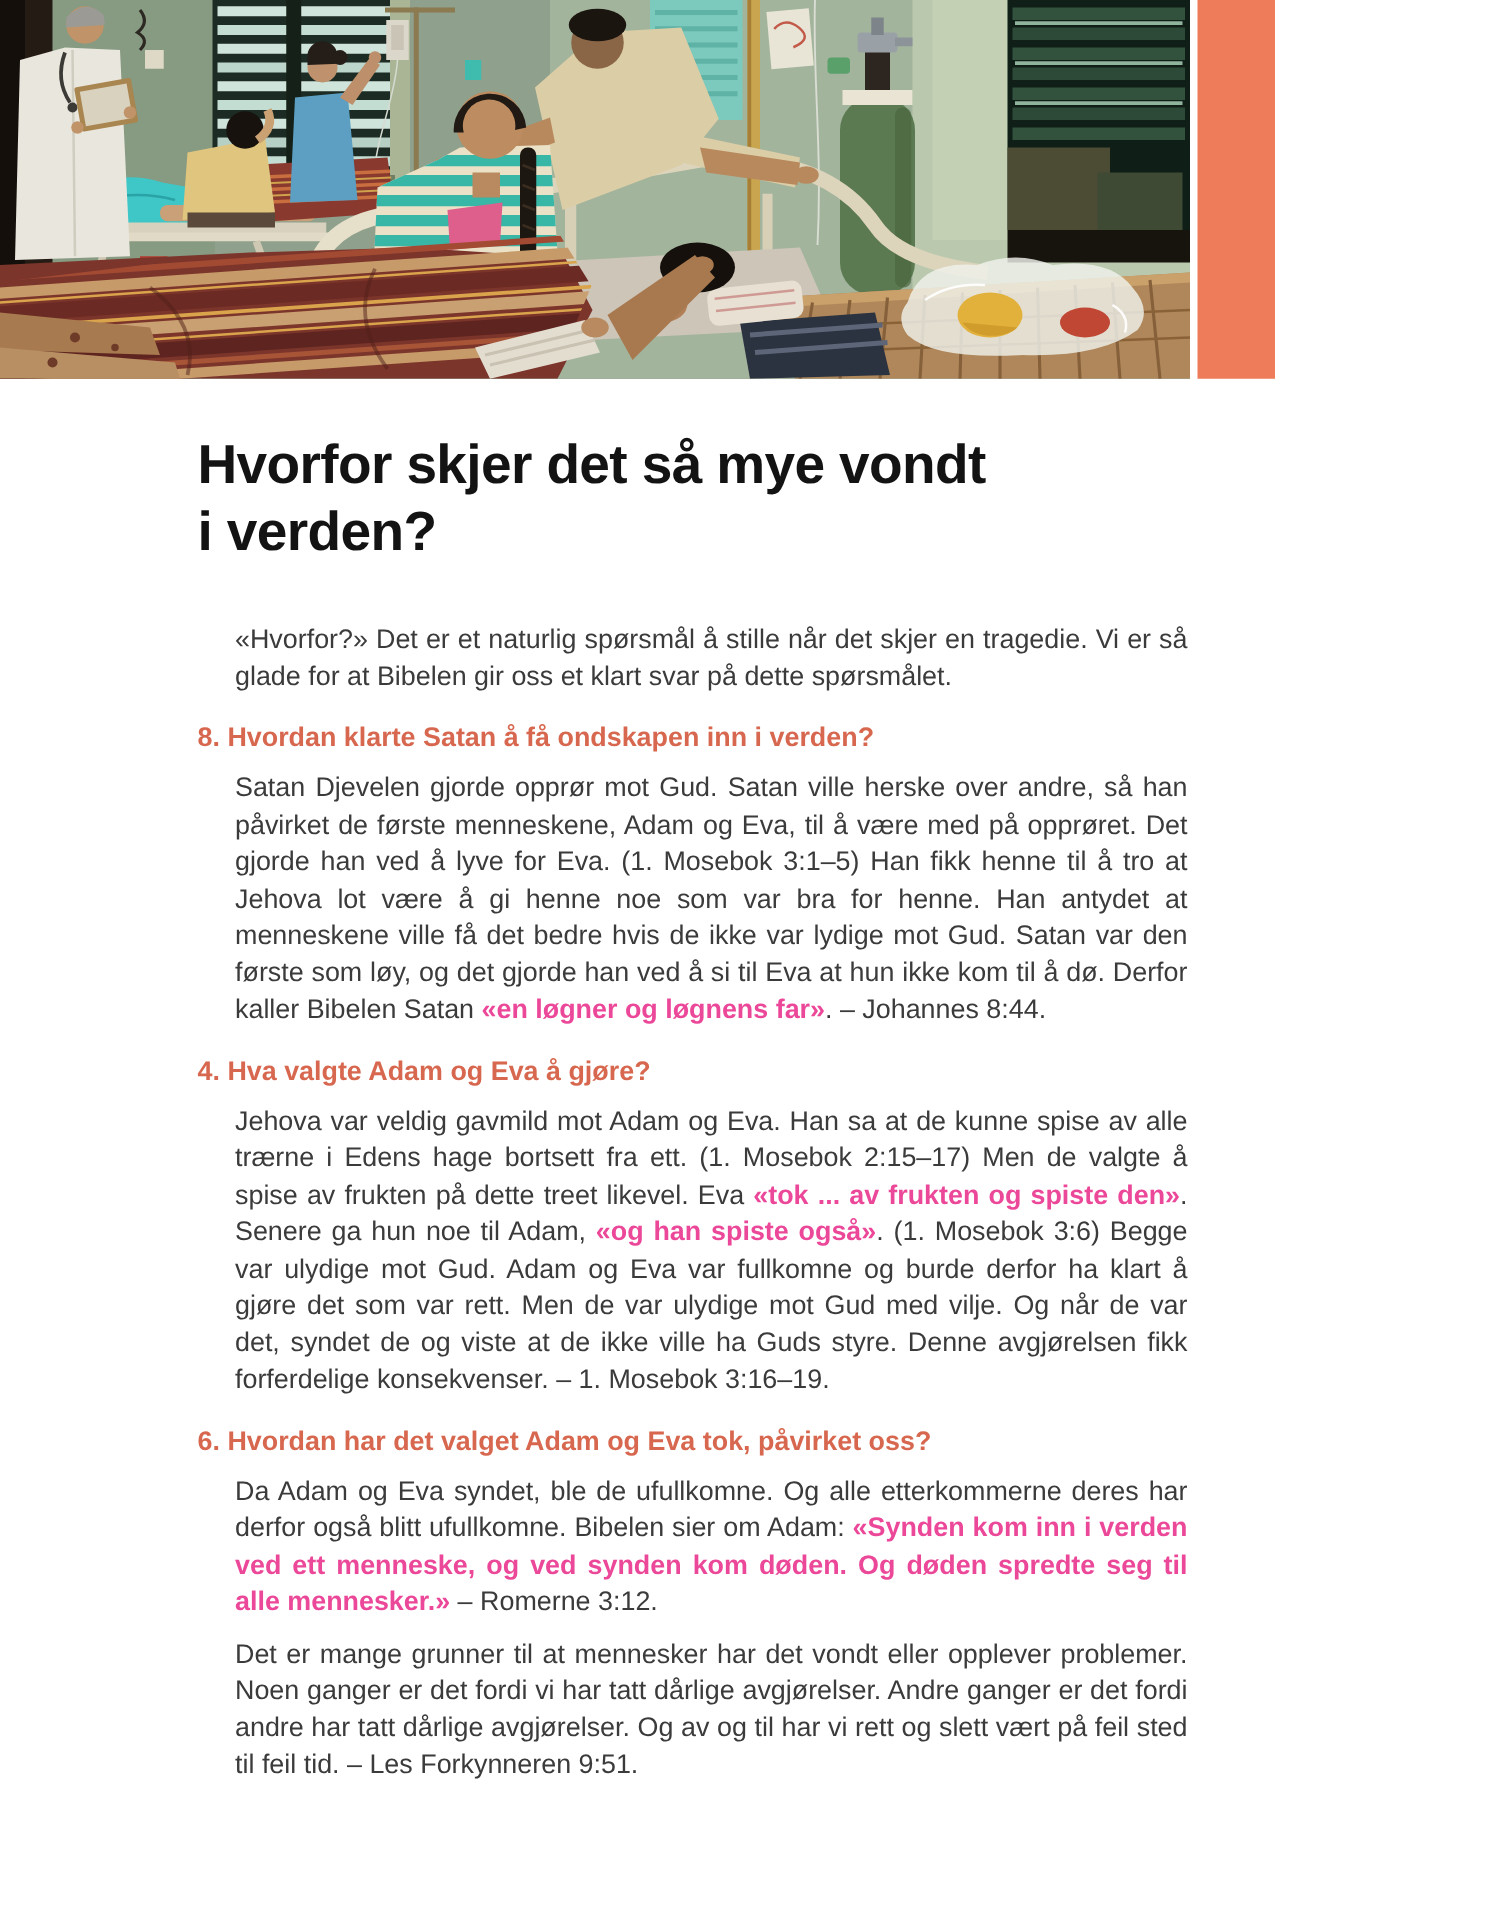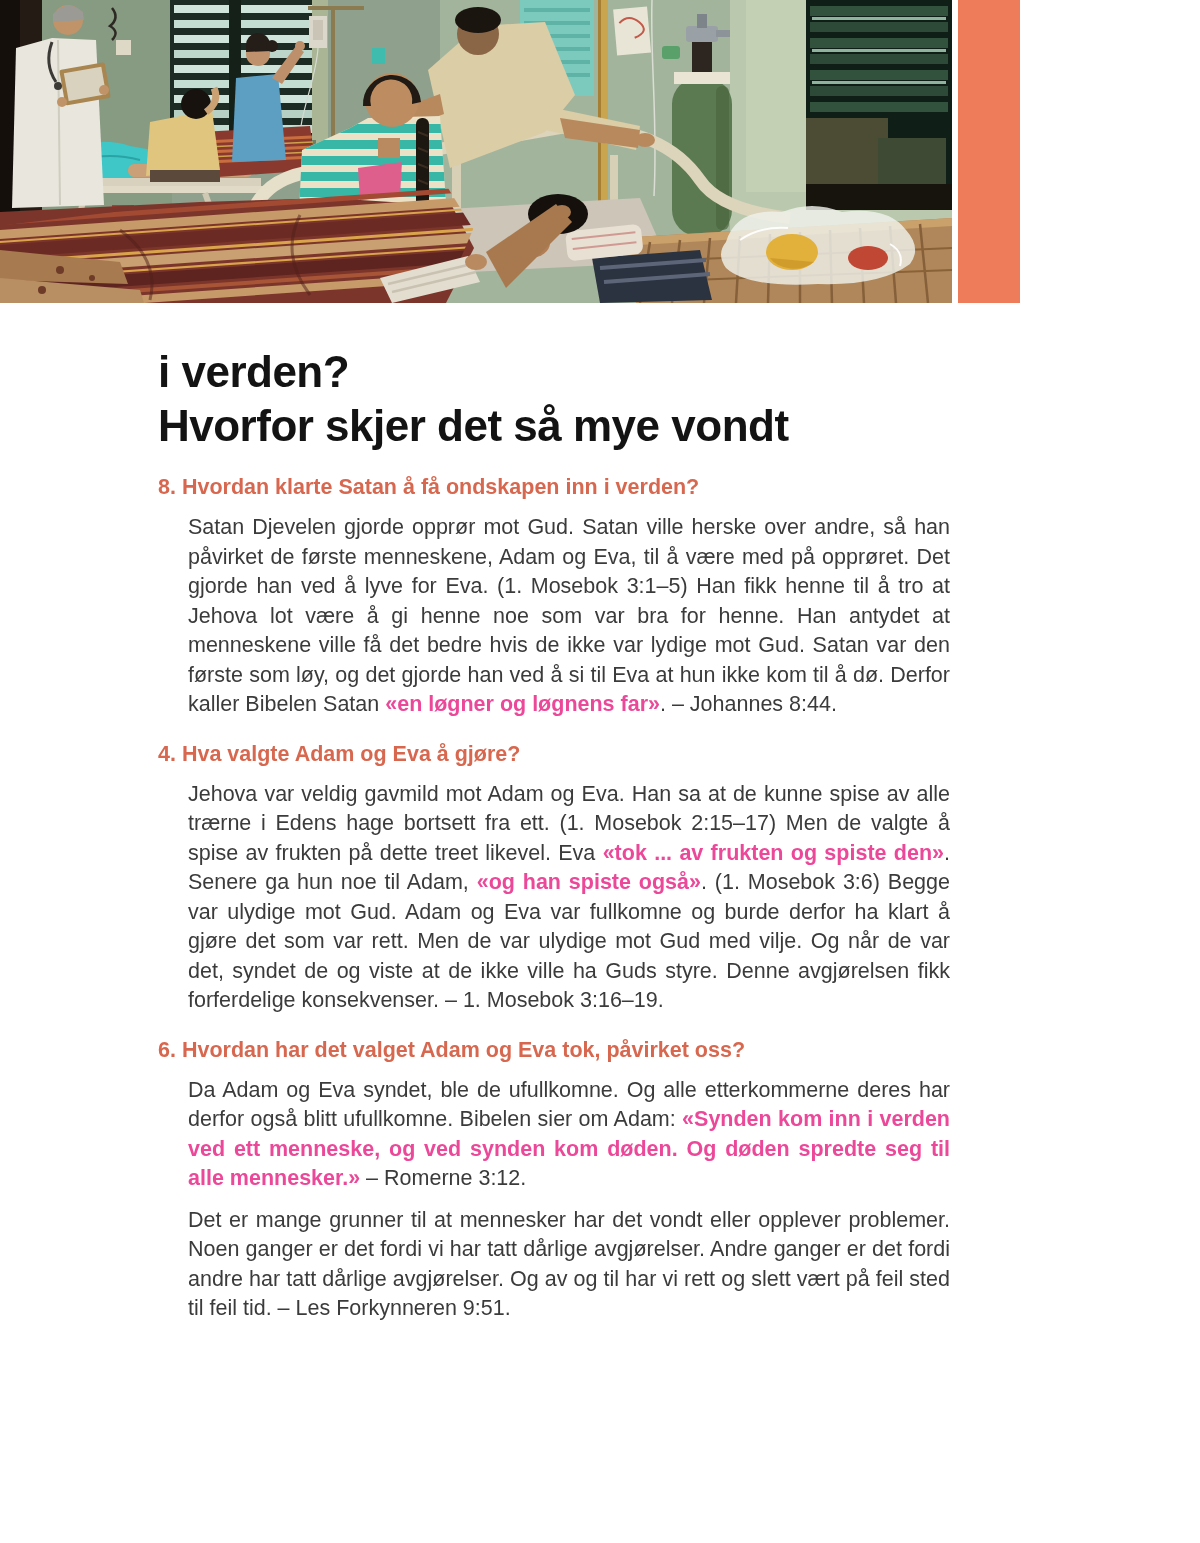--- a/index.html
+++ b/index.html
@@ -266,24 +266,25 @@
     </svg>
   </div>
 
   <div class="badge">
     <div class="badge-number">26</div>
     <div class="badge-rule"></div>
   </div>
 
   <div class="content">
     <h1 class="title">
+      <span>Hvorfor skjer det så mye vondt</span>
       <span>i verden?</span>
-      <span>Hvorfor skjer det så mye vondt</span>
     </h1>
 
+    <p class="body intro">«Hvorfor?» Det er et naturlig spørsmål å stille når det skjer en tragedie. Vi er så glade for at Bibelen gir oss et klart svar på dette spørsmålet.</p>
 
     <div class="section">
       <h2 class="sec">8. Hvordan klarte Satan å få ondskapen inn i verden?</h2>
       <p class="body"><span>Satan Djevelen gjorde opprør mot Gud. Satan ville herske over andre, så han påvirket de første menneskene, Adam og Eva, til å være med på opprøret. Det gjorde han ved å lyve for Eva. (1. Mosebok 3:1–5) Han fikk henne til å tro at Jehova lot være å gi henne noe som var bra for henne. Han antydet at menneskene ville få det bedre hvis de ikke var lydige mot Gud. Satan var den første som løy, og det gjorde han ved å si til Eva at hun ikke kom til å dø. Derfor kaller Bibelen Satan </span><b>«en løgner og løgnens far»</b><span>. – Johannes 8:44.</span></p>
     </div>
 
     <div class="section">
       <h2 class="sec">4. Hva valgte Adam og Eva å gjøre?</h2>
       <p class="body"><span>Jehova var veldig gavmild mot Adam og Eva. Han sa at de kunne spise av alle trærne i Edens hage bortsett fra ett. (1. Mosebok 2:15–17) Men de valgte å spise av frukten på dette treet likevel. Eva </span><b>«tok ... av frukten og spiste den»</b><span>. Senere ga hun noe til Adam, </span><b>«og han spiste også»</b><span>. (1. Mosebok 3:6) Begge var ulydige mot Gud. Adam og Eva var fullkomne og burde derfor ha klart å gjøre det som var rett. Men de var ulydige mot Gud med vilje. Og når de var det, syndet de og viste at de ikke ville ha Guds styre. Denne avgjørelsen fikk forferdelige konsekvenser. – 1. Mosebok 3:16–19.</span></p>
     </div>

